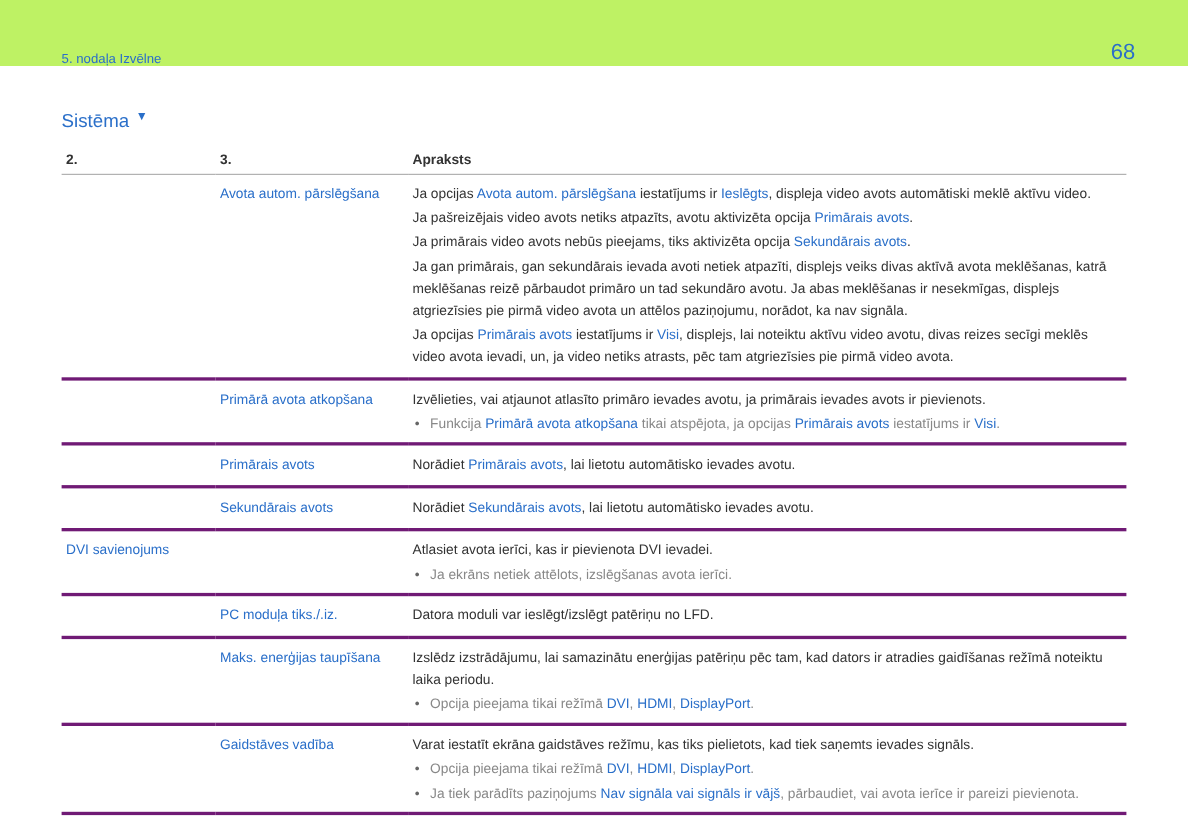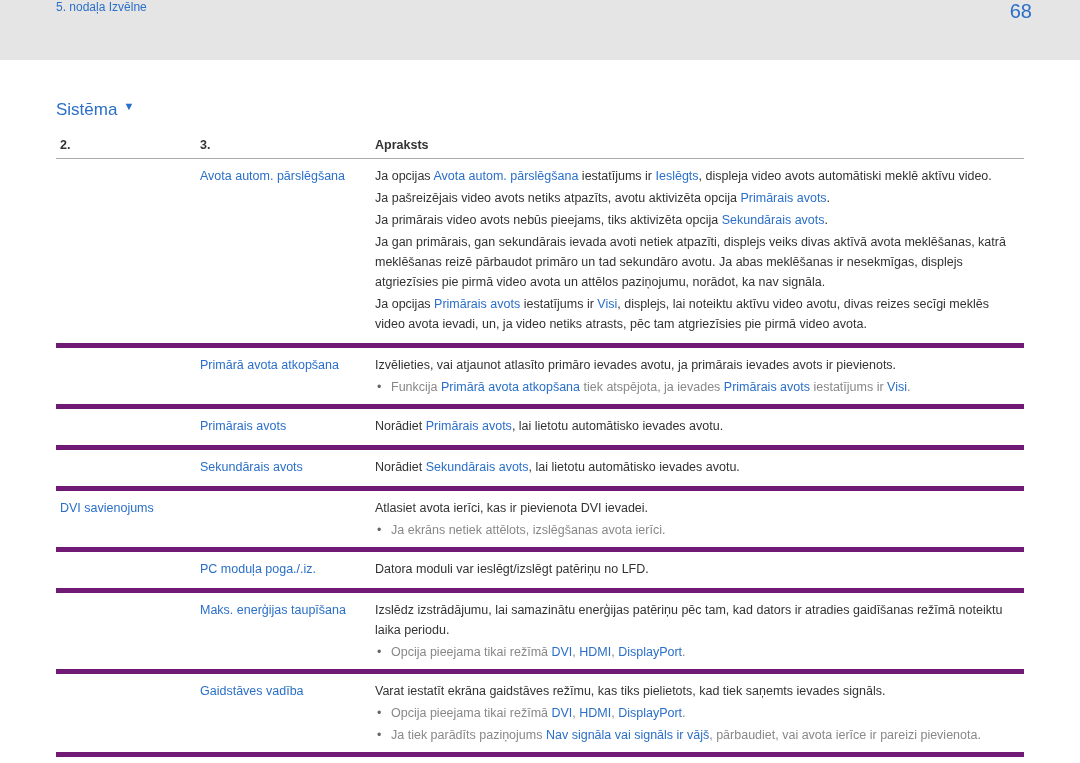--- a/index.html
+++ b/index.html
@@ -6,24 +6,24 @@
   body {
     font-family: "Segoe UI", Arial, sans-serif;
     font-size: 12.5px;
     color: #333;
     background: #fff;
     width: 1080px;
     height: 763px;
     position: relative;
   }
   .header {
-    background: #e5e5e5;
+    background: #bef264;
     height: 60px;
     display: flex;
-    align-items: flex-start;
+    align-items: flex-end;
     justify-content: space-between;
     padding: 0 48px 0 56px;
   }
   .breadcrumb {
     color: #2a6fc9;
     font-size: 12px;
   }
   .page-num {
     color: #2a6fc9;
     font-size: 20px;
@@ -51,21 +51,21 @@
   table.main col.c1 { width: 140px; }
   table.main col.c2 { width: 175px; }
   table.main col.c3 { width: auto; }
   table.main thead td {
     border-bottom: 1px solid #aaa;
     padding: 6px 4px;
     font-weight: 600;
     color: #333;
   }
   table.main tbody td {
-    border-bottom: 5px solid #701a75;
+    border-bottom: 3px solid #701a75;
     padding: 7px 4px 7px 4px;
     vertical-align: top;
     line-height: 1.6;
     margin-top: 30px;
   }
   .link { color: #2a6fc9; }
   .note { color: #888; }
   .bullet-row { padding-left: 16px; position: relative; }
   .bullet-row::before {
     content: "•";
@@ -124,21 +124,21 @@
           </p>
         </td>
       </tr>
 
       <tr>
         <td></td>
         <td><span class="link">Primārā avota atkopšana</span></td>
         <td class="desc">
           <p>Izvēlieties, vai atjaunot atlasīto primāro ievades avotu, ja primārais ievades avots ir pievienots.</p>
           <div class="bullet-row note">
-            <span>Funkcija </span><span class="link">Primārā avota atkopšana</span><span> tiek atspējota, ja ievades </span><span class="link">Primārais avots</span><span> iestatījums ir </span><span class="link">Visi</span><span>.</span>
+            <span>Funkcija </span><span class="link">Primārā avota atkopšana</span><span> tikai atspējota, ja opcijas </span><span class="link">Primārais avots</span><span> iestatījums ir </span><span class="link">Visi</span><span>.</span>
           </div>
         </td>
       </tr>
 
       <tr>
         <td></td>
         <td><span class="link">Primārais avots</span></td>
         <td class="desc">
           <p><span>Norādiet </span><span class="link">Primārais avots</span><span>, lai lietotu automātisko ievades avotu.</span></p>
         </td>
@@ -157,21 +157,21 @@
         <td></td>
         <td class="desc">
           <p>Atlasiet avota ierīci, kas ir pievienota DVI ievadei.</p>
           <div class="bullet-row note">Ja ekrāns netiek attēlots, izslēgšanas avota ierīci.</div>
         </td>
       </tr>
 
 
       <tr>
         <td></td>
-        <td><span class="link">PC moduļa poga./.iz.</span></td>
+        <td><span class="link">PC moduļa tiks./.iz.</span></td>
         <td class="desc">
           <p>Datora moduli var ieslēgt/izslēgt patēriņu no LFD.</p>
         </td>
       </tr>
 
       <tr>
         <td></td>
         <td><span class="link">Maks. enerģijas taupīšana</span></td>
         <td class="desc">
           <p>Izslēdz izstrādājumu, lai samazinātu enerģijas patēriņu pēc tam, kad dators ir atradies gaidīšanas režīmā noteiktu laika periodu.</p>

